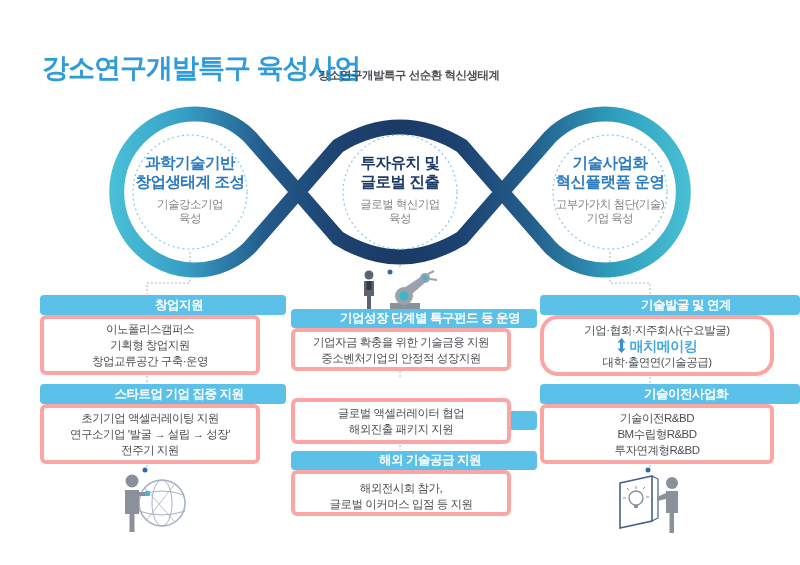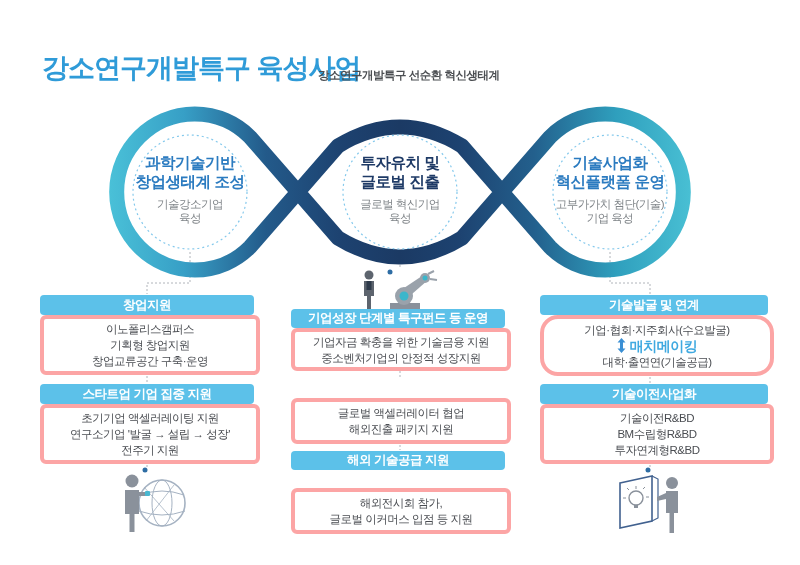--- a/index.html
+++ b/index.html
@@ -9,21 +9,21 @@
   
   .main-title{left:42px;top:50px;font-size:27px;font-weight:bold;color:#2f9bd8;letter-spacing:-1px;}
   .sub-title{left:318px;top:68px;font-size:11.5px;font-weight:bold;color:#4b4e52;letter-spacing:-0.5px;text-align:center;}
   
   .node-text{width:170px;text-align:center;}
   .node-title{font-size:15.5px;line-height:19px;font-weight:bold;letter-spacing:-0.5px;}
   .node-sub{margin-top:6px;font-size:11.5px;line-height:14px;color:#7f8488;letter-spacing:-0.5px;}
   .blue{color:#2b7bc0;} .navy{color:#1e3a66;}
   
   .box-header{background:#5cc1e9;border-radius:4px;color:#fff;font-size:12.5px;font-weight:bold;
-              display:flex;align-items:center;justify-content:center;letter-spacing:-0.5px;}
+              display:flex;align-items:center;justify-content:center;letter-spacing:-0.5px;padding-left:32px;}
   .box-body{background:#fff;border:4px solid #fca5a5;border-radius:6px;color:#4a4d52;
             font-size:11.5px;line-height:16px;text-align:center;display:flex;flex-direction:column;
             justify-content:center;letter-spacing:-0.5px;}
   .match-row{display:flex;align-items:center;justify-content:center;gap:4px;height:16px;}
   .match-label{font-size:14px;font-weight:bold;color:#3fa9e0;}
 </style>
 </head>
 <body>
 
 <div id="canvas">
@@ -112,21 +112,21 @@
   <div class="abs box-body" style="left:291px;top:328px;width:212px;height:35px;">
     <div>기업자금 확충을 위한 기술금융 지원</div>
     <div>중소벤처기업의 안정적 성장지원</div>
   </div>
   <div class="abs box-header" style="left:291px;top:379px;width:214px;height:19px;margin-top:32px;">글로벌 마케팅 플랫폼</div>
   <div class="abs box-body" style="left:291px;top:398px;width:212px;height:38px;text-align:center;">
     <div>글로벌 액셀러레이터 협업</div>
     <div>해외진출 패키지 지원</div>
   </div>
   <div class="abs box-header" style="left:291px;top:451px;width:214px;height:19px;">해외 기술공급 지원</div>
-  <div class="abs box-body" style="left:291px;top:488px;width:212px;height:38px;">
+  <div class="abs box-body" style="left:291px;top:470px;width:212px;height:38px;justify-content:flex-end;">
     <div>해외전시회 참가,</div>
     <div>글로벌 이커머스 입점 등 지원</div>
   </div>
 
   <div class="abs box-header" style="left:540px;top:295px;width:228px;height:20px;">기술발굴 및 연계</div>
   <div class="abs box-body" style="left:540px;top:315px;width:226px;height:53px;border-radius:18px;">
     <div>기업·협회·지주회사(수요발굴)</div>
     <div class="match-row">
       <svg width="9" height="15" viewBox="0 0 9 15">
         <path d="M4.5 0 L8.5 4.5 H6 V10.5 H8.5 L4.5 15 L0.5 10.5 H3 V4.5 H0.5 Z" fill="#3a8fd4"></path>

